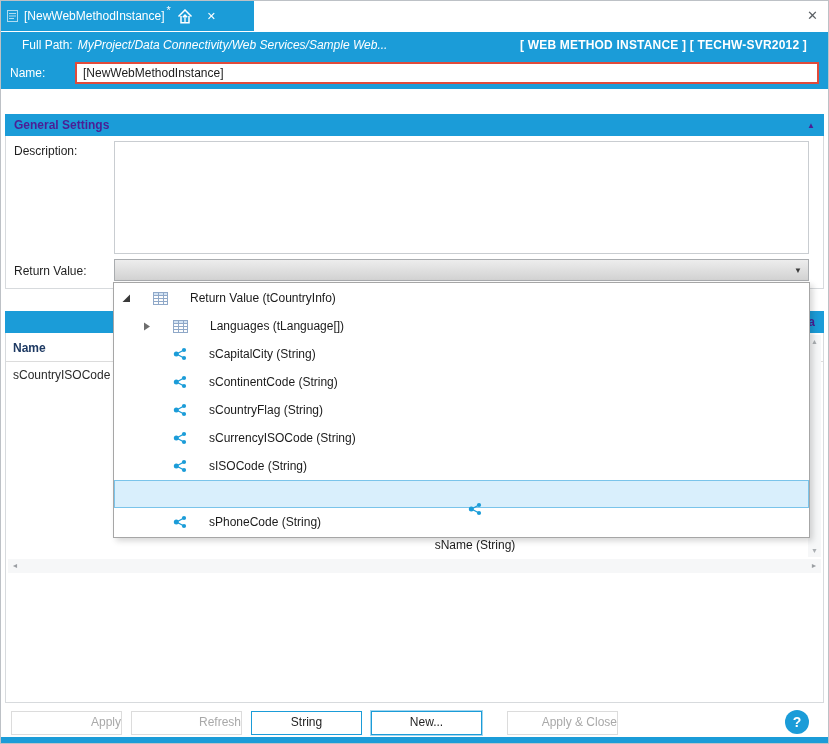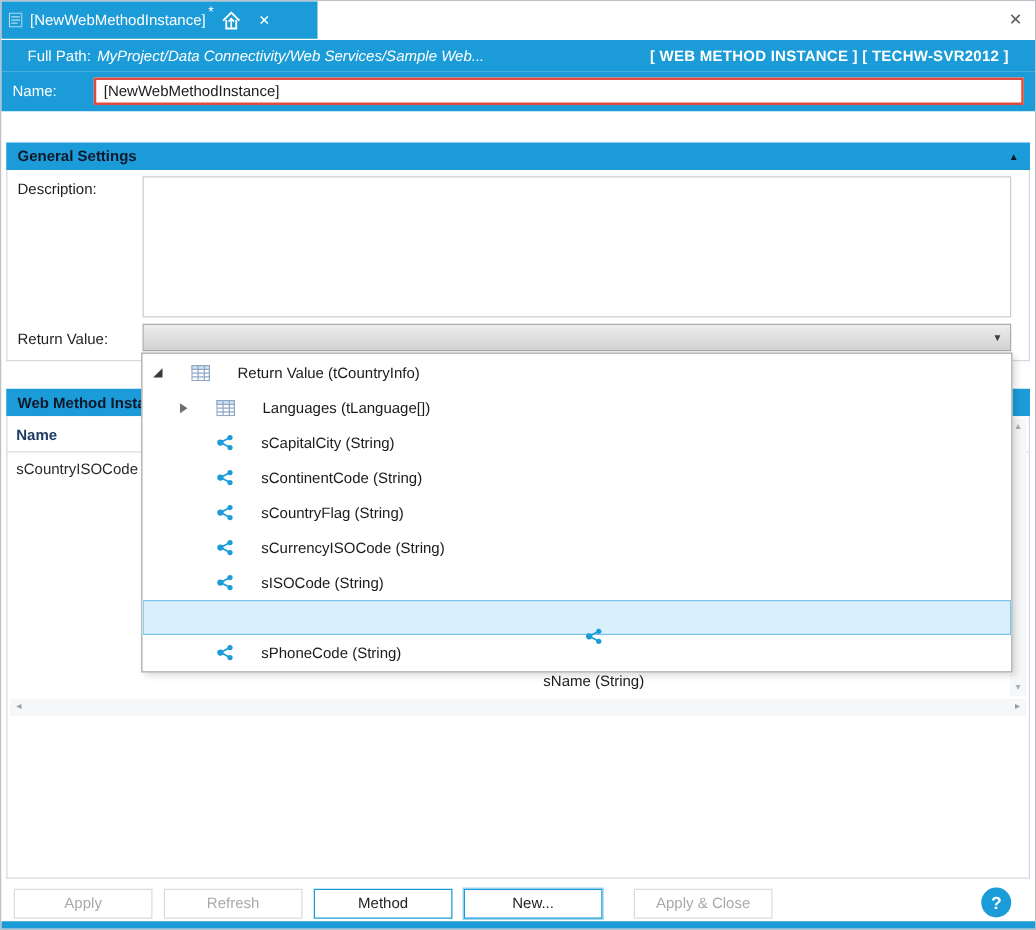--- a/index.html
+++ b/index.html
@@ -27,22 +27,22 @@
   .fp-context { margin-left:auto; font-weight:bold; letter-spacing:0.2px; }
 
   .namerow { position:absolute; top:56px; left:0; right:0; height:32px; background:var(--accent); }
   .name-label { position:absolute; left:9px; top:9px; color:#fff; font-size:12px; }
   .name-input { position:absolute; left:74px; top:5px; width:744px; height:22px;
                 border:2px solid var(--err); background:#fff; color:#1b1b1b;
                 font:12px "Liberation Sans", sans-serif; padding:0 6px; outline:none; }
 
   
   .section-bar { position:absolute; left:4px; right:4px; height:22px; background:var(--accent);
-                 color:#0f172a; font-size:12px; font-weight:bold; display:flex; align-items:center;
-                 padding:0 9px; cursor:pointer; }
+                 color:#4c1d95; font-size:12px; font-weight:bold; display:flex; align-items:center;
+                 padding:0 9px; cursor:pointer;justify-content:flex-end; }
   .gs-bar { top:113px; }
   .wm-bar { top:310px; }
   .collapse { margin-left:auto; font-size:8px; }
 
   .panel { position:absolute; left:4px; right:4px; background:#fff; border:1px solid #D7DADD; border-top:none; }
   .gs-panel { top:135px; height:153px; }
   .wm-panel { top:332px; height:370px; }
 
   .lbl { position:absolute; font-size:12px; color:#1f1f1f; }
   .desc-lbl { left:8px; top:8px; }
@@ -79,21 +79,21 @@
   .dd-item.lvl0 { padding-left:7px; }
   .dd-item.lvl1 { padding-left:27px; }
   .expander { width:10px; display:flex; justify-content:center; flex:0 0 auto; }
   .dd-item.hover { background:#D9EFFC; box-shadow:inset 0 0 0 1px #7AC4EA;flex-direction:column; }
   .dd-label { white-space:nowrap; }
   .svg-icon { flex:0 0 auto; display:block; }
 
   
   .btn { position:absolute; top:710px; height:24px; width:111px; background:#fff;
          font-size:12px; text-align:center; line-height:21px; color:#1f1f1f; cursor:pointer; }
-  .btn.disabled { border:1px solid #DCDCDC; color:#A9A9A9; }
+  .btn.disabled { border:1px solid #DCDCDC; color:#A9A9A9;text-align:right; }
   .btn.primary  { border:1px solid var(--accent); }
   #btn-apply { left:10px; } #btn-refresh { left:130px; } #btn-close { left:250px; }
   #btn-new { left:370px; box-shadow:0 0 0 1px rgba(27,156,216,0.4); } #btn-applyclose { left:506px; }
   .help-btn { position:absolute; top:709px; right:19px; width:24px; height:24px; border-radius:50%;
               background:var(--accent); color:#fff; font-size:14px; font-weight:bold;
               text-align:center; line-height:24px; cursor:pointer; }
   .bottom-strip { position:absolute; left:0; right:0; bottom:0; height:6px; background:var(--accent); }
 </style>
 </head>
 <body>
@@ -269,20 +269,20 @@
       <svg class="svg-icon" width="14" height="14">
           <use href="#sym-share"></use>
         </svg>
       <span class="dd-label">sPhoneCode (String)</span>
     </div>
 
   </div>
 
   <div class="btn disabled" id="btn-apply">Apply</div>
   <div class="btn disabled" id="btn-refresh">Refresh</div>
-  <div class="btn primary" id="btn-close">Method</div>
+  <div class="btn primary" id="btn-close">String</div>
   <div class="btn primary" id="btn-new">New...</div>
   <div class="btn disabled" id="btn-applyclose">Apply &amp; Close</div>
   <div class="help-btn">?</div>
 
   <div class="bottom-strip"></div>
 
 </div>
 
 </body></html>

